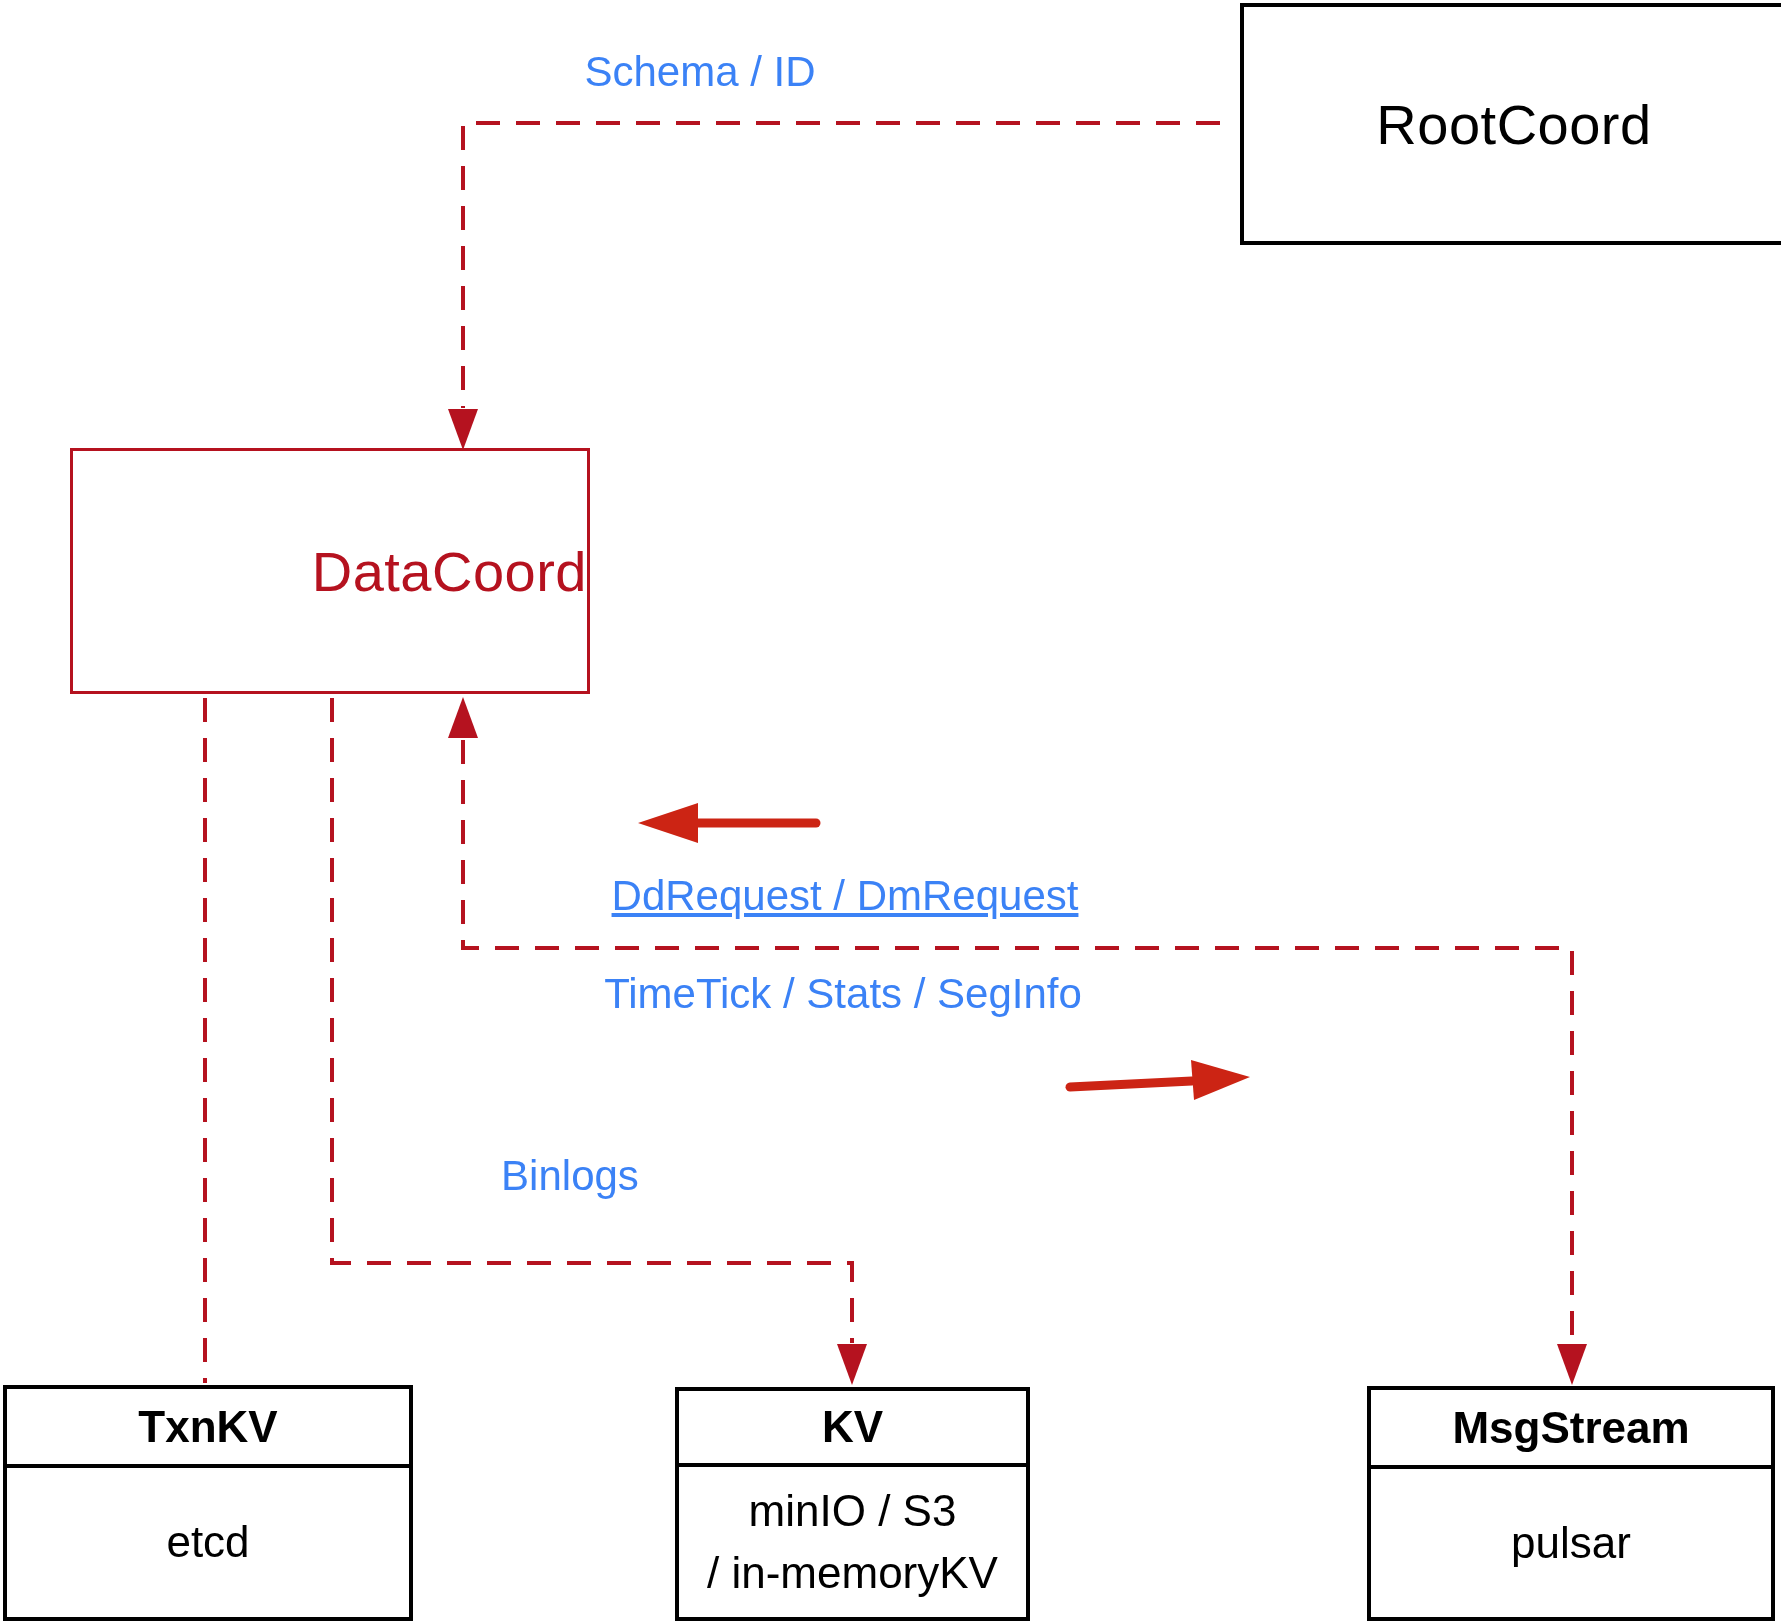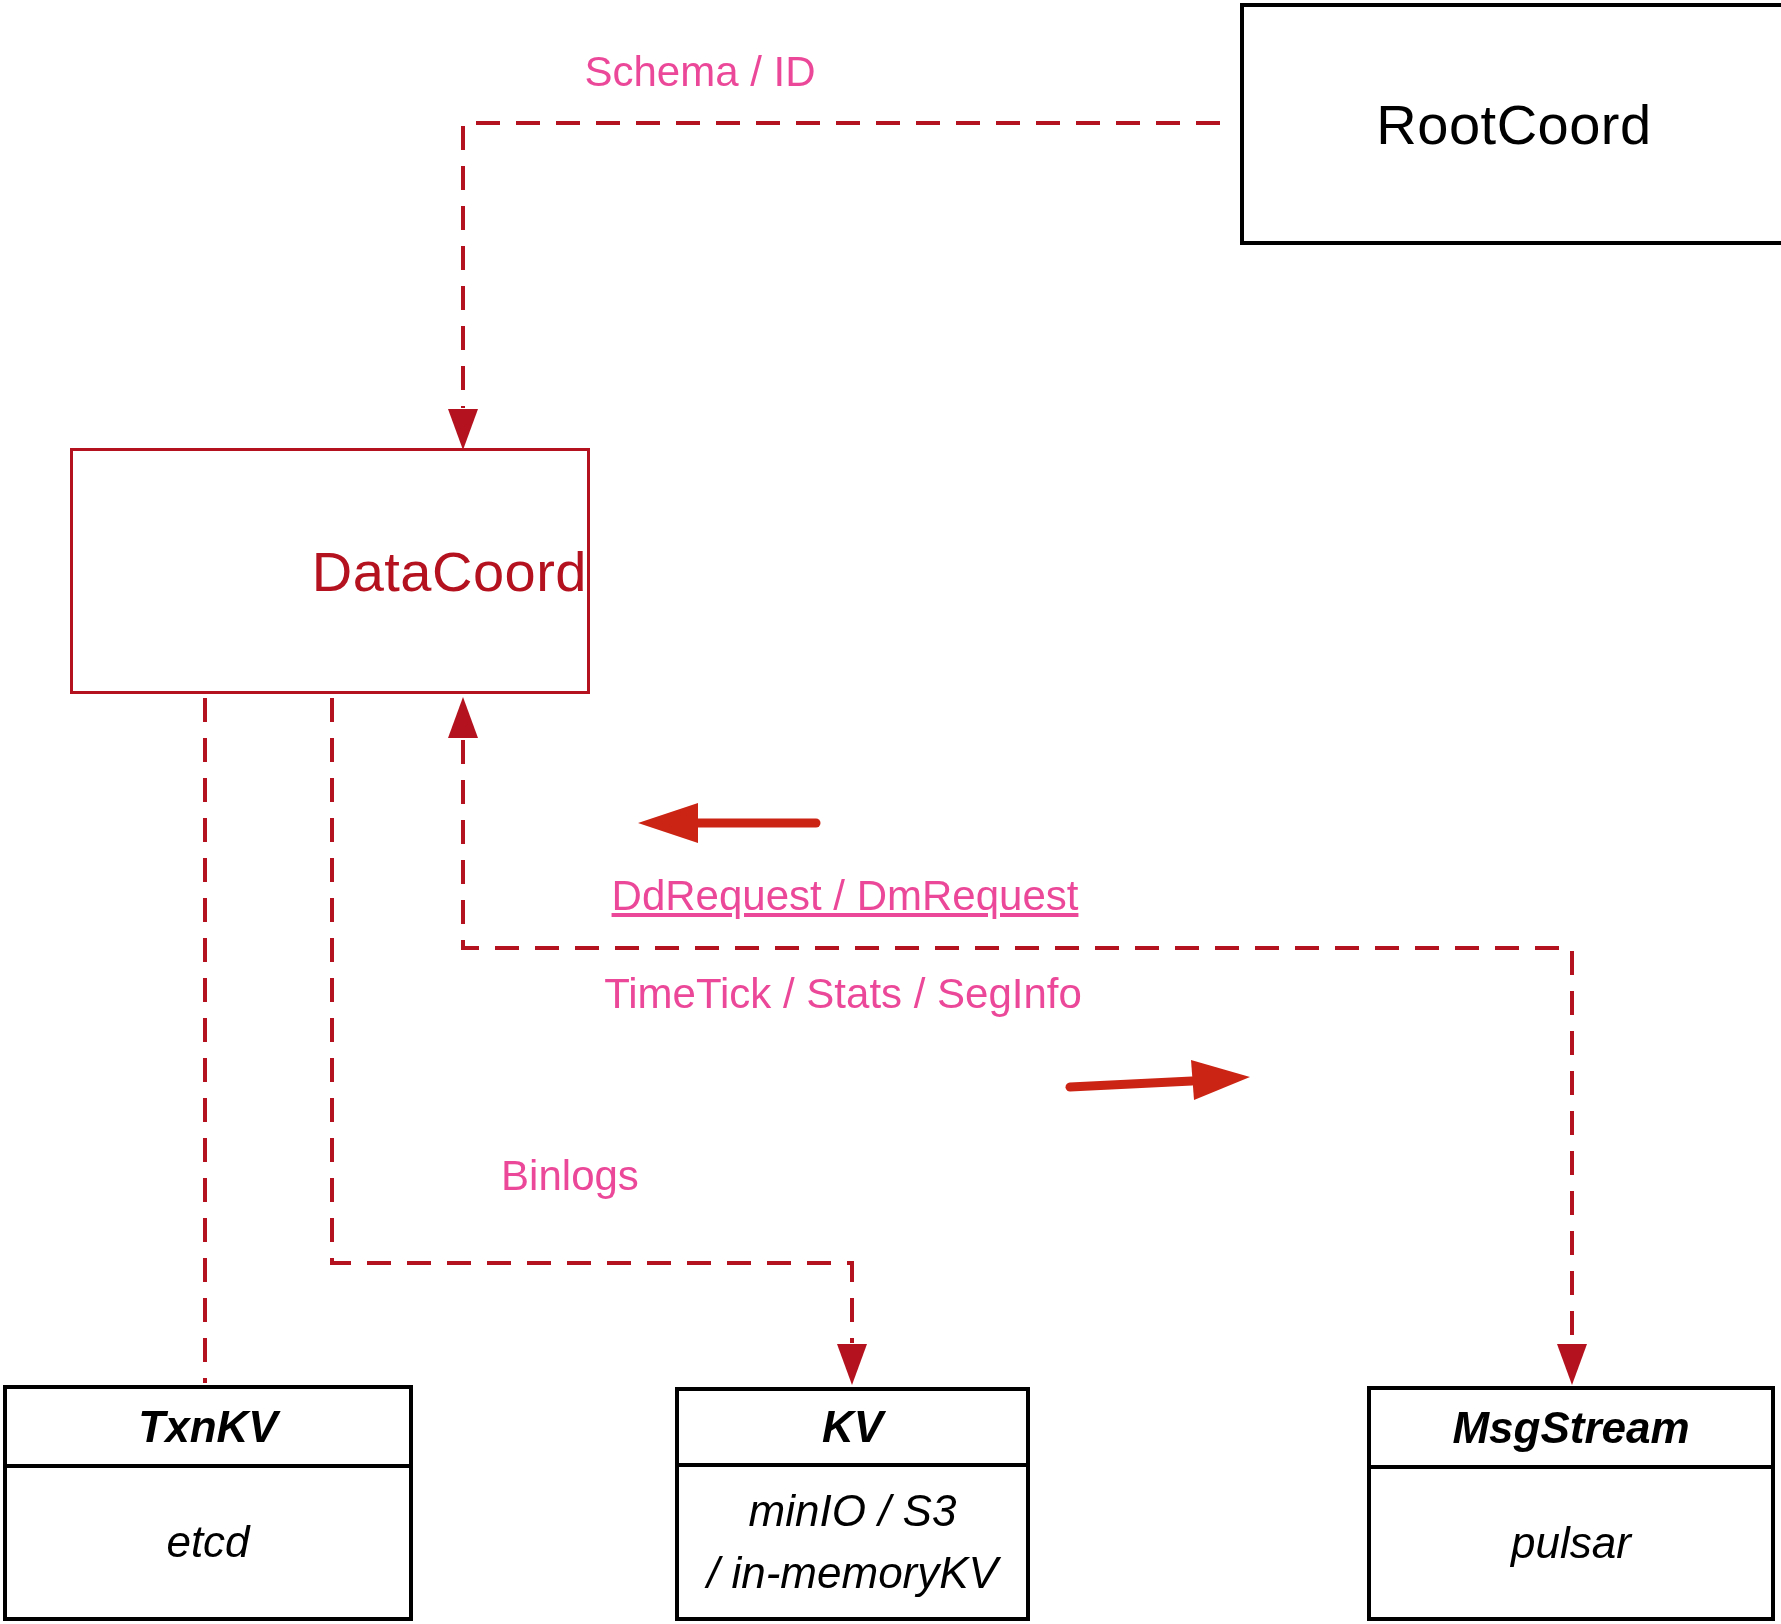--- a/index.html
+++ b/index.html
@@ -54,21 +54,20 @@
     justify-content: flex-end;
   }
 
   .record {
     position: absolute;
     background: #ffffff;
     border: 4px solid var(--box-border, #000000);
     display: flex;
     flex-direction: column;
     z-index: 2;
-    font-style: italic;
   }
   .record-header {
     border-bottom: 4px solid var(--box-border, #000000);
     display: flex; align-items: center; justify-content: center;
     font-weight: bold;
     font-size: 44px;
   }
   .record-body {
     flex: 1;
     display: flex; flex-direction: column;
@@ -83,21 +82,21 @@
   .record-kv .record-header        { height: 76px; }
   .record-msgstream { left: 1367px; top: 1386px; width: 408px; height: 235px; }
   .record-msgstream .record-header { height: 79px; }
 
   .edge-label {
     position: absolute;
     font-size: 42px;
     text-align: center;
     white-space: nowrap;
     z-index: 3;
-    color: #ec4899;
+    color: #3b82f6;
   }
   .label-schema-id { left: 500px; top: 48px;   width: 400px; }
   .label-ddrequest { left: 595px; top: 872px;  width: 500px; text-decoration: underline; }
   .label-timetick  { left: 593px; top: 970px;  width: 500px; }
   .label-binlogs   { left: 420px; top: 1152px; width: 300px; }
 </style>
 </head>
 <body>
 
 <div class="stage">

